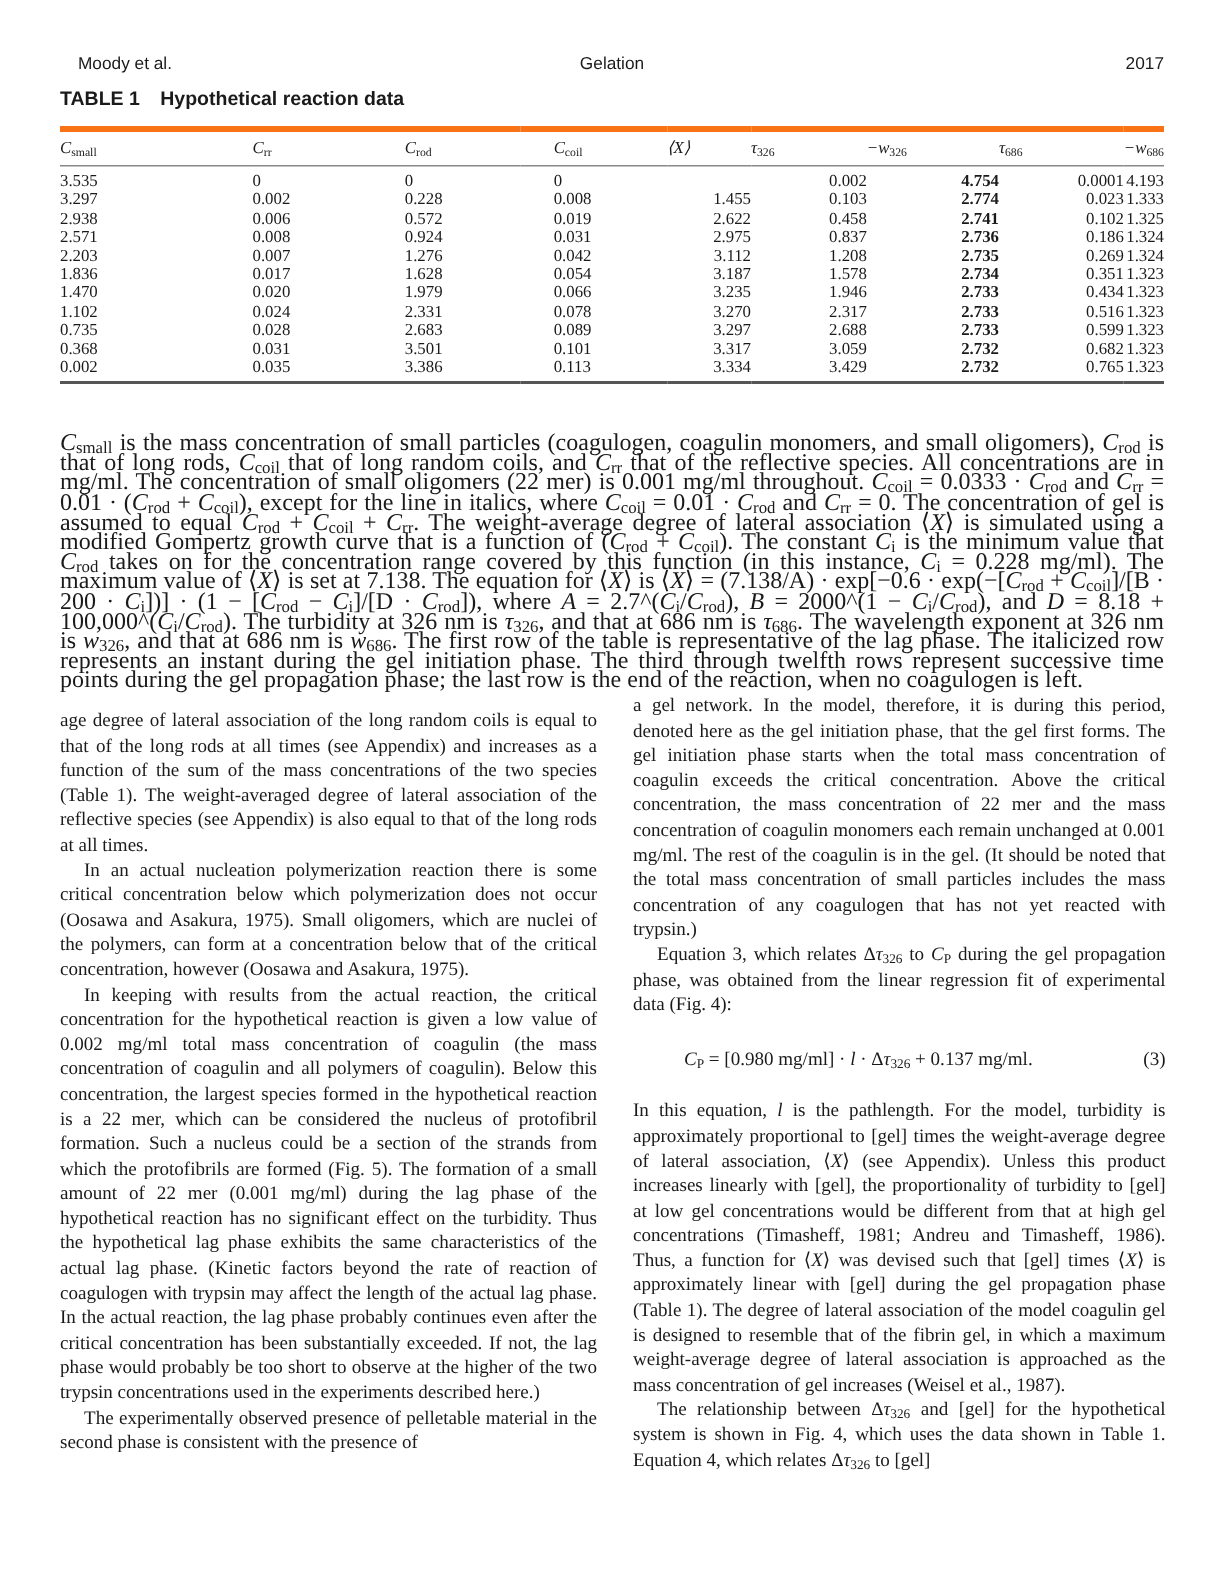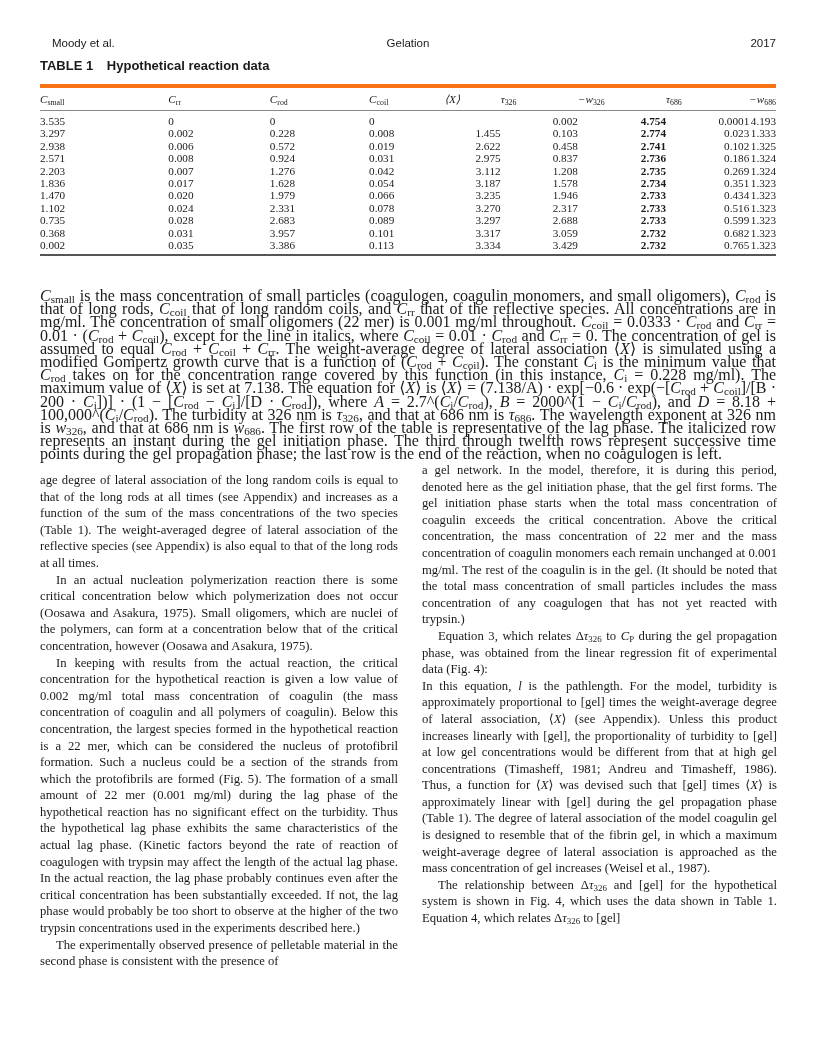--- a/index.html
+++ b/index.html
@@ -166,21 +166,21 @@
           <td class="col-3">0.089</td>
           <td class="col-4">3.297</td>
           <td class="col-5">2.688</td>
           <td class="col-6">2.733</td>
           <td class="col-7">0.599</td>
           <td class="col-8">1.323</td>
         </tr>
         <tr>
           <td class="col-0">0.368</td>
           <td class="col-1">0.031</td>
-          <td class="col-2">3.957</td>
+          <td class="col-2">3.501</td>
           <td class="col-3">0.101</td>
           <td class="col-4">3.317</td>
           <td class="col-5">3.059</td>
           <td class="col-6">2.732</td>
           <td class="col-7">0.682</td>
           <td class="col-8">1.323</td>
         </tr>
         <tr>
           <td class="col-0">0.002</td>
           <td class="col-1">0.035</td>
@@ -201,15 +201,19 @@
 <div class="col left">
   <p class="noindent">age degree of lateral association of the long random coils is equal to that of the long rods at all times (see Appendix) and increases as a function of the sum of the mass concentrations of the two species (Table 1). The weight-averaged degree of lateral association of the reflective species (see Appendix) is also equal to that of the long rods at all times.</p>
   <p>In an actual nucleation polymerization reaction there is some critical concentration below which polymerization does not occur (Oosawa and Asakura, 1975). Small oligomers, which are nuclei of the polymers, can form at a concentration below that of the critical concentration, however (Oosawa and Asakura, 1975).</p>
   <p>In keeping with results from the actual reaction, the critical concentration for the hypothetical reaction is given a low value of 0.002 mg/ml total mass concentration of coagulin (the mass concentration of coagulin and all polymers of coagulin). Below this concentration, the largest species formed in the hypothetical reaction is a 22 mer, which can be considered the nucleus of protofibril formation. Such a nucleus could be a section of the strands from which the protofibrils are formed (Fig. 5). The formation of a small amount of 22 mer (0.001 mg/ml) during the lag phase of the hypothetical reaction has no significant effect on the turbidity. Thus the hypothetical lag phase exhibits the same characteristics of the actual lag phase. (Kinetic factors beyond the rate of reaction of coagulogen with trypsin may affect the length of the actual lag phase. In the actual reaction, the lag phase probably continues even after the critical concentration has been substantially exceeded. If not, the lag phase would probably be too short to observe at the higher of the two trypsin concentrations used in the experiments described here.)</p>
   <p>The experimentally observed presence of pelletable material in the second phase is consistent with the presence of</p>
 </div>
 
 <div class="col right">
   <p class="noindent">a gel network. In the model, therefore, it is during this period, denoted here as the gel initiation phase, that the gel first forms. The gel initiation phase starts when the total mass concentration of coagulin exceeds the critical concentration. Above the critical concentration, the mass concentration of 22 mer and the mass concentration of coagulin monomers each remain unchanged at 0.001 mg/ml. The rest of the coagulin is in the gel. (It should be noted that the total mass concentration of small particles includes the mass concentration of any coagulogen that has not yet reacted with trypsin.)</p>
   <p id="rc-p2">Equation 3, which relates Δ<i>τ</i><sub>326</sub> to <i>C</i><sub>P</sub> during the gel propagation phase, was obtained from the linear regression fit of experimental data (Fig. 4):</p>
+  <div class="equation">
+    <span id="rc-eq"><i>C</i><sub>P</sub> = [0.980 mg/ml] · <i>l</i> · Δ<i>τ</i><sub>326</sub> + 0.137 mg/ml.</span>
+    <span class="eqnum">(3)</span>
+  </div>
   <p class="noindent" id="rc-p3">In this equation, <i>l</i> is the pathlength. For the model, turbidity is approximately proportional to [gel] times the weight-average degree of lateral association, ⟨<i>X</i>⟩ (see Appendix). Unless this product increases linearly with [gel], the proportionality of turbidity to [gel] at low gel concentrations would be different from that at high gel concentrations (Timasheff, 1981; Andreu and Timasheff, 1986). Thus, a function for ⟨<i>X</i>⟩ was devised such that [gel] times ⟨<i>X</i>⟩ is approximately linear with [gel] during the gel propagation phase (Table 1). The degree of lateral association of the model coagulin gel is designed to resemble that of the fibrin gel, in which a maximum weight-average degree of lateral association is approached as the mass concentration of gel increases (Weisel et al., 1987).</p>
   <p id="rc-p4">The relationship between Δ<i>τ</i><sub>326</sub> and [gel] for the hypothetical system is shown in Fig. 4, which uses the data shown in Table 1. Equation 4, which relates Δ<i>τ</i><sub>326</sub> to [gel]</p>
 </div>
 
 </body></html>

